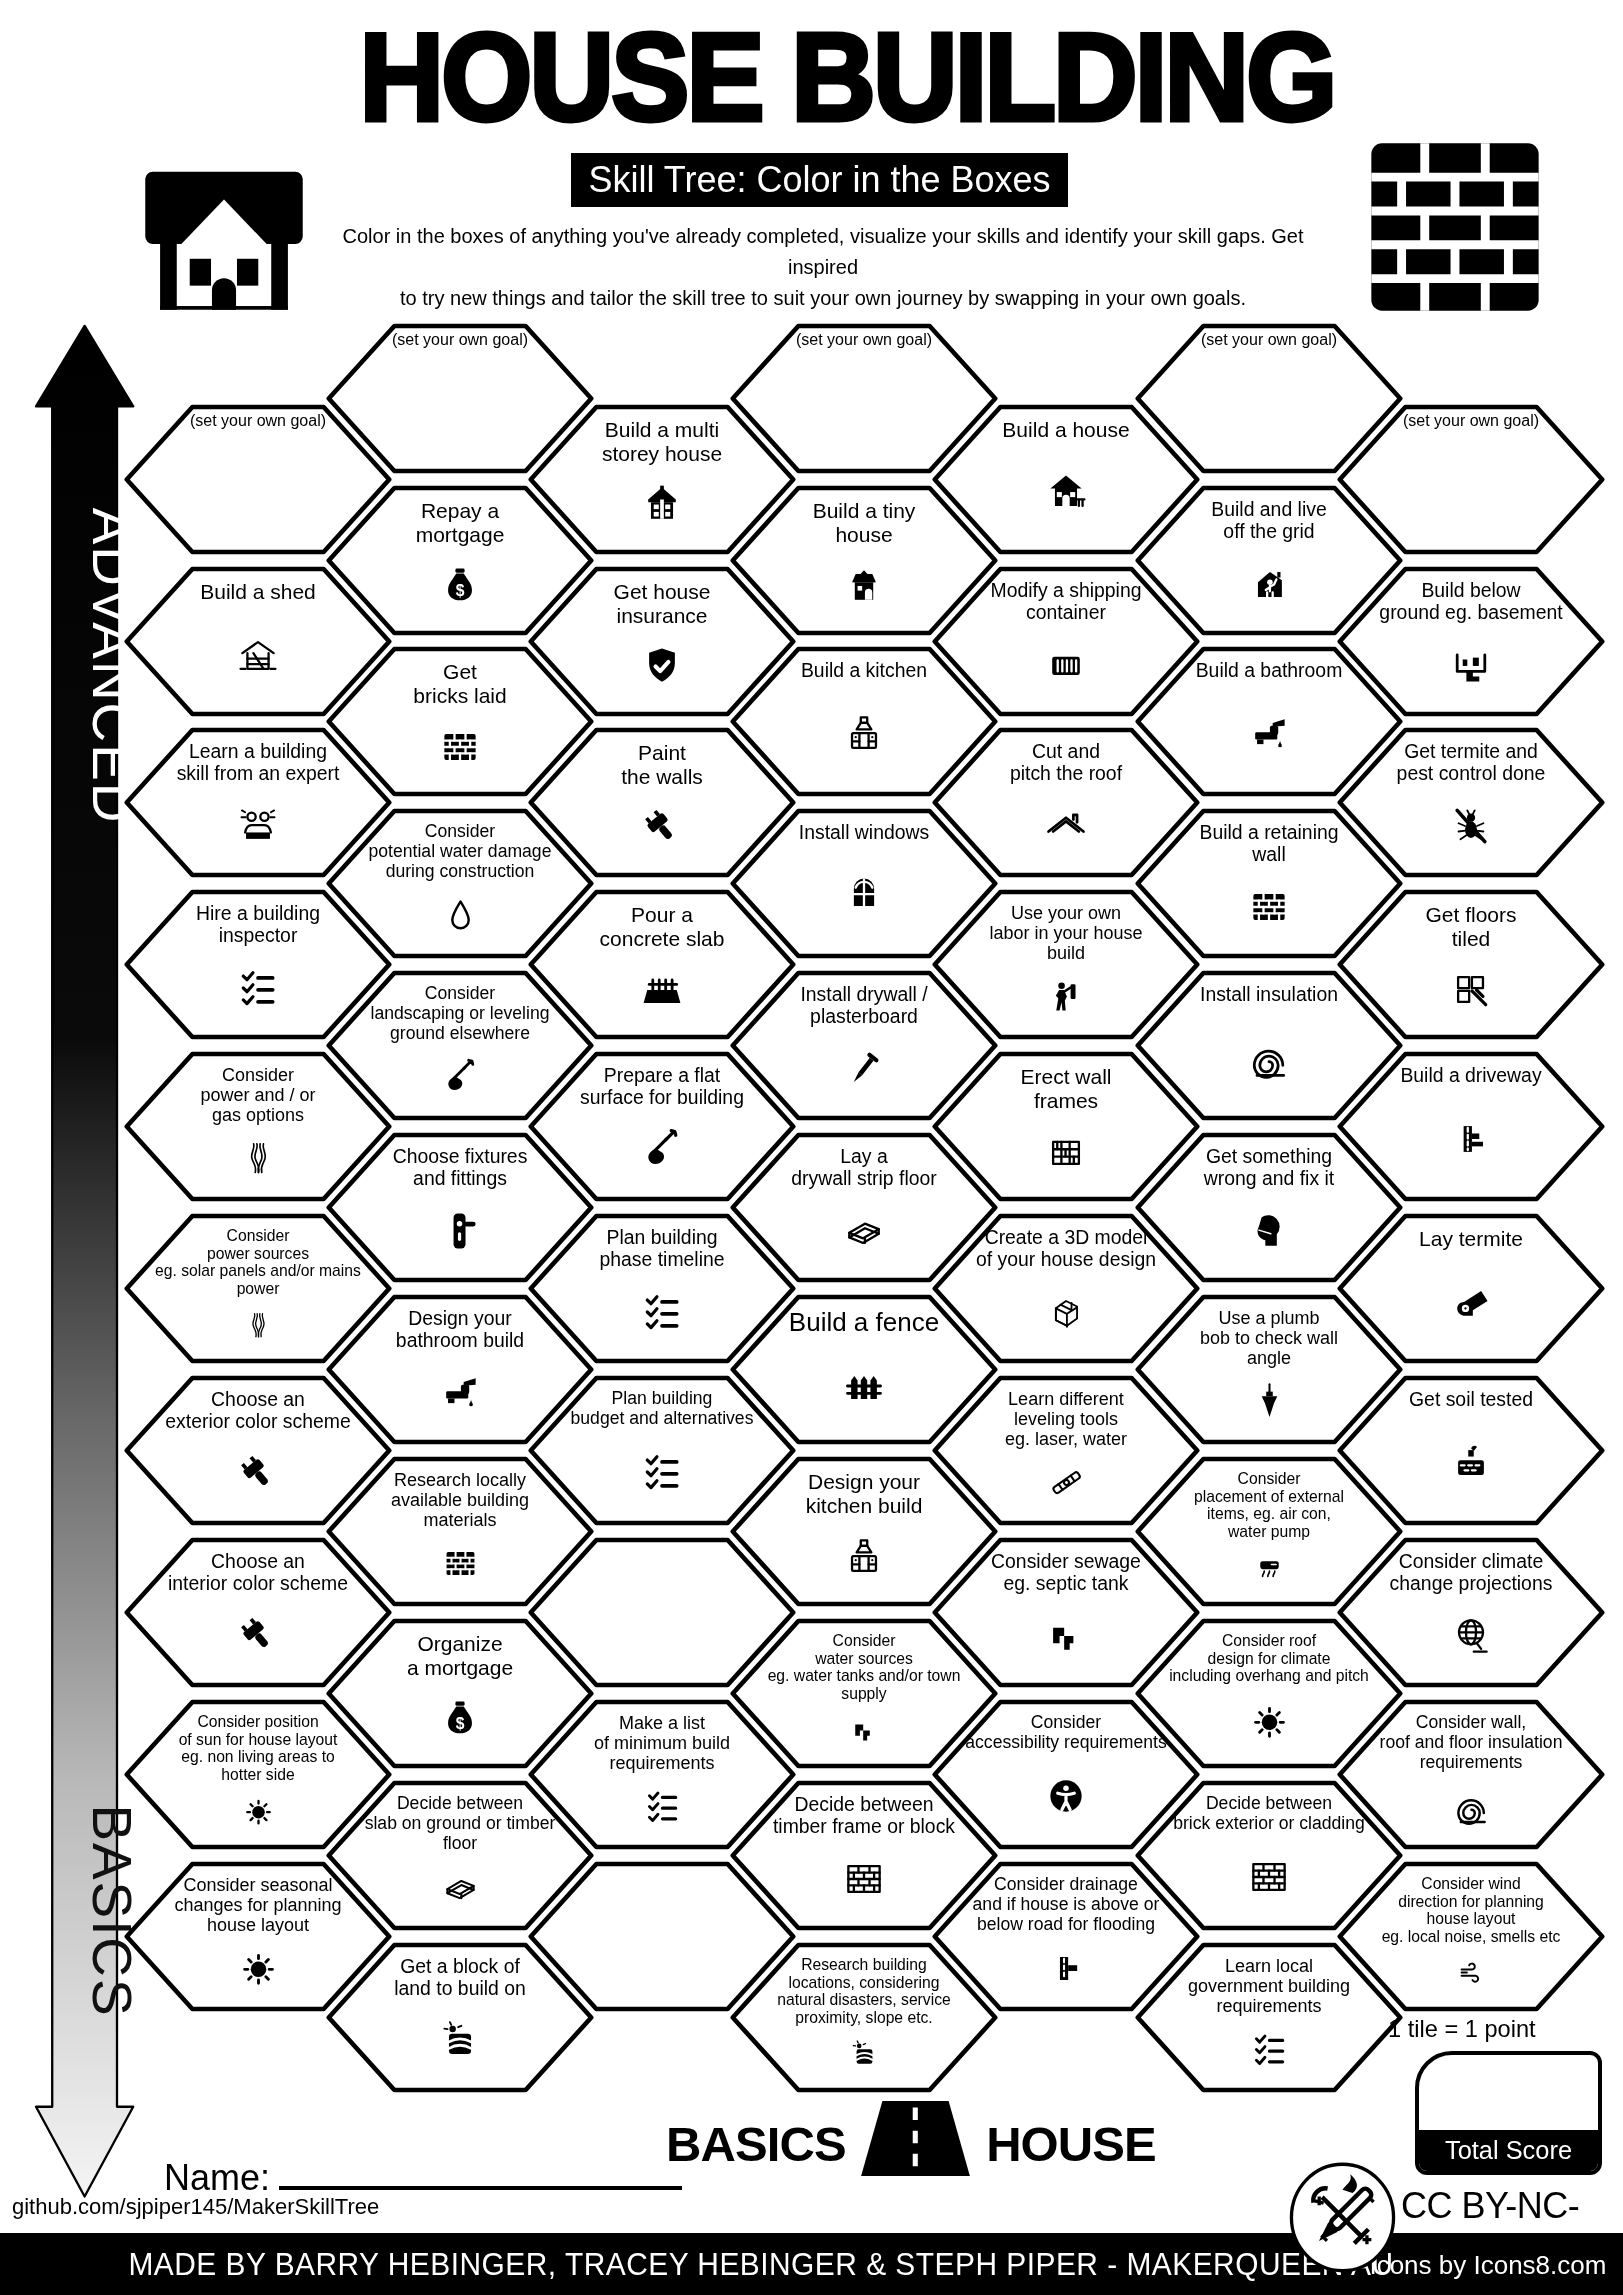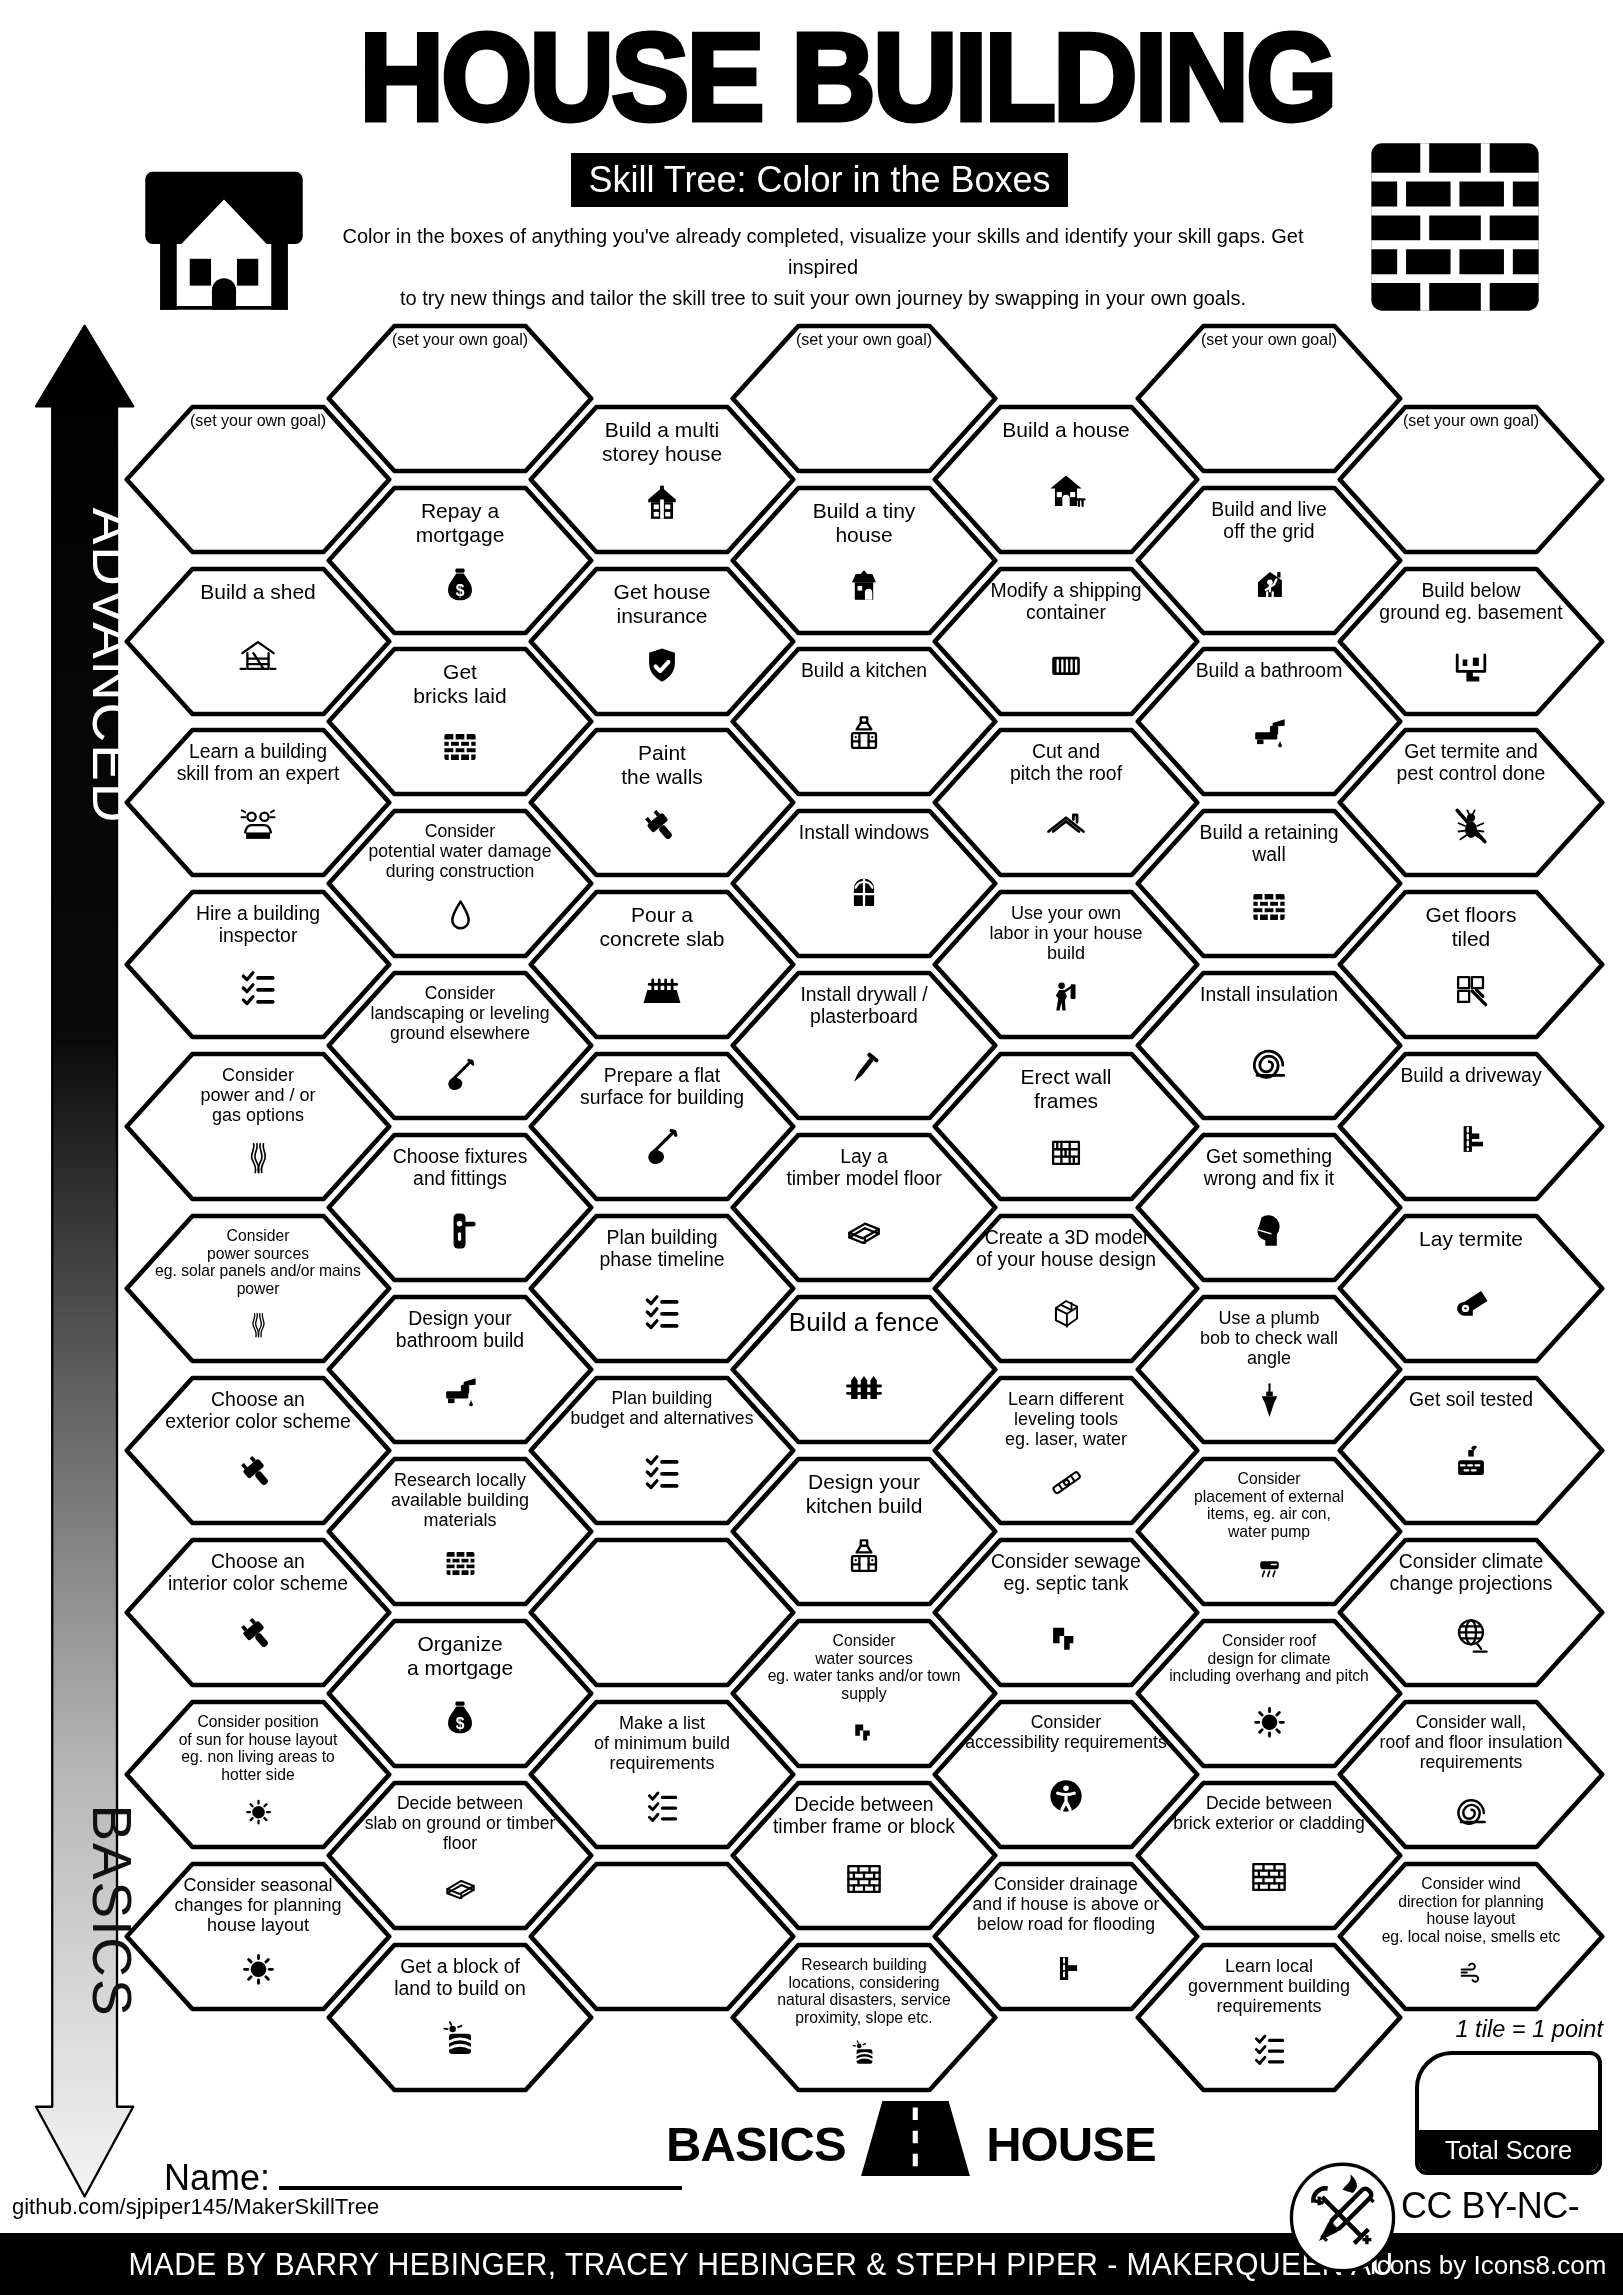--- a/index.html
+++ b/index.html
@@ -25,21 +25,21 @@
   .hex{position:absolute;width:268px;height:153px;}
   .hex-bg{position:absolute;left:0;top:0;width:100%;height:100%;}
   .hex-content{position:absolute;left:22px;top:4.6px;right:22px;bottom:4.6px;
                display:flex;flex-direction:column;align-items:center;}
   .hex-label{width:100%;text-align:center;white-space:pre-line;line-height:1.13;padding-top:10.2px;}
   .hex-label.goal{padding-top:4.6px;font-size:16px;}
   .icon-slot{flex:1;display:flex;align-items:center;justify-content:center;padding-bottom:6.5px;}
   
   .start{position:absolute;left:666px;top:2101px;display:flex;align-items:center;gap:15.7px;
          font-size:49px;font-weight:bold;letter-spacing:-0.9px;}
-  .tilepoint{position:absolute;left:1388px;top:2016px;width:215px;text-align:right;font-size:23.6px;font-style:italic;}
+  .tilepoint{position:absolute;left:1388px;top:2016px;width:215px;font-size:23.6px;}
   .scorebox{position:absolute;left:1415px;top:2051px;width:187px;height:124px;background:#fff;
             border:4.2px solid #000;border-radius:37px 12px 12px 12px;overflow:hidden;
             display:flex;flex-direction:column;box-sizing:border-box;}
   .score-blank{flex:1;}
   .score-bar{height:41px;background:#000;color:#fff;display:flex;align-items:center;
              justify-content:center;font-size:25.4px;}
   .namerow{position:absolute;left:164px;top:2157px;display:flex;align-items:baseline;font-size:36px;}
   .nameline{display:inline-block;width:403px;height:27px;border-bottom:4.2px solid #000;margin-left:9.3px;}
   .github{position:absolute;left:12px;top:2194px;font-size:22px;}
   .ccbadge{position:absolute;left:1287px;top:2162px;z-index:3;}
@@ -722,21 +722,21 @@
             </svg>
           </div>
         </div>
       </div>
       <div class="hex" style="left: 730px; top: 1131px;">
         <svg viewBox="0 0 580 330" class="hex-bg">
           <polygon points="6,165 148,8 432,8 574,165 432,322 148,322" fill="#fff" stroke="#000" stroke-width="10" stroke-linejoin="round"></polygon>
         </svg>
         <div class="hex-content">
           <div class="hex-label" style="font-size: 19.4px;">Lay a
-timber model floor</div>
+drywall strip floor</div>
           <div class="icon-slot">
             <svg viewBox="0 0 100 100" width="46" height="46" fill="none" stroke="#000" stroke-linecap="round" stroke-linejoin="round">
               <g stroke-width="5">
                 <path d="M18 54l34-20 30 12-34 20z"></path>
                 <path d="M18 64l34-20 30 12-34 20z"></path>
                 <path d="M18 54v10M82 46v10M52 66v10"></path>
               </g>
             </svg>
           </div>
         </div>

